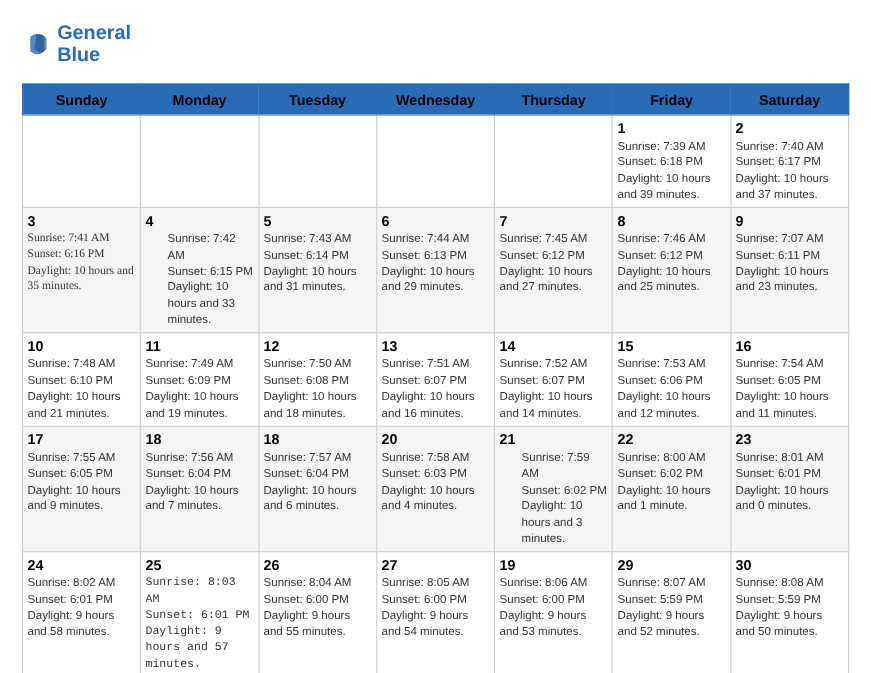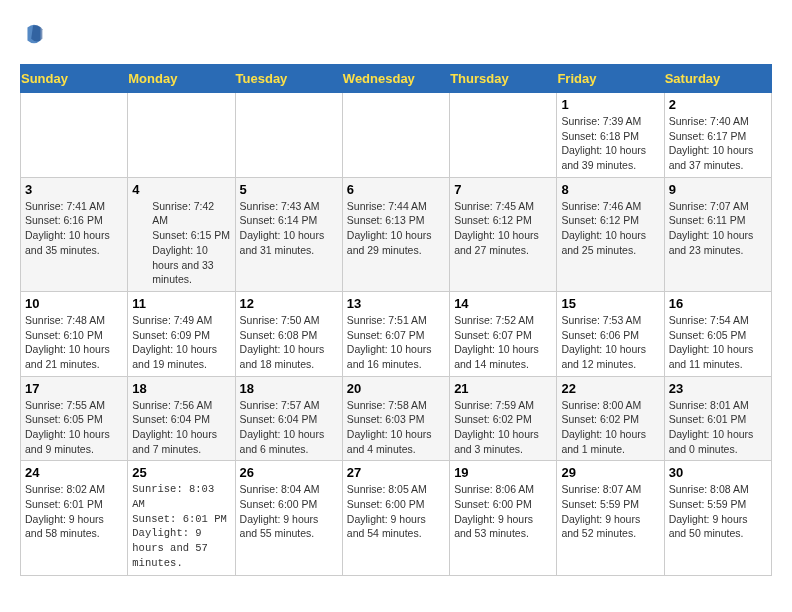--- a/index.html
+++ b/index.html
@@ -47,23 +47,23 @@
       font-size: 16px;
       color: #555;
     }
     table {
       width: 100%;
       border-collapse: collapse;
       font-size: 11px;
     }
     thead th {
       background-color: #2a6bb5;
-      color: #fde047;
+      color: #000000;
       padding: 6px 0;
-      text-align: left;
+      text-align: center;
       font-size: 13px;
       font-weight: bold;
       border: 1px solid #2a6bb5;
     }
     tbody td {
       border: 1px solid #ccc;
       vertical-align: top;
       padding: 4px;
       min-height: 80px;
       height: 80px;
@@ -92,20 +92,24 @@
   </style>
 </head>
 <body>
 
 <div class="header">
   <div class="logo">
     <svg class="logo-icon" viewBox="0 0 30 30" xmlns="http://www.w3.org/2000/svg">
       <path d="M8 8 Q15 2 22 8 L22 22 Q15 28 8 22 Z" fill="#2a6bb5" opacity="0.8"></path>
       <path d="M14 6 Q20 4 24 10 L24 20 Q18 26 12 20 Z" fill="#1a4a8a" opacity="0.6"></path>
     </svg>
+    <div class="logo-text">
+      <div><span>General</span></div>
+      <div style="color:#2a6bb5">Blue</div>
+    </div>
   </div>
   <div class="title-block">
     <div class="month-title"></div>
     <div class="subtitle"></div>
   </div>
 </div>
 
 <table>
   <thead>
     <tr>
@@ -134,21 +138,21 @@
         <td>
           <span class="day-num">2</span>
           <div class="day-info" style="white-space: pre-line;">Sunrise: 7:40 AM
 Sunset: 6:17 PM
 Daylight: 10 hours and 37 minutes.</div>
         </td>
       </tr>
       <tr>
         <td>
           <span class="day-num">3</span>
-          <div class="day-info" style="white-space: pre-line;">Sunrise: 7:41 AM
+          <div class="day-info" style="white-space: pre-line; font-family: Liberation Serif, serif;">Sunrise: 7:41 AM
 Sunset: 6:16 PM
 Daylight: 10 hours and 35 minutes.</div>
         </td>
         <td>
           <span class="day-num">4</span>
           <div class="day-info" style="white-space: pre-line; margin-left: 20px;">Sunrise: 7:42 AM
 Sunset: 6:15 PM
 Daylight: 10 hours and 33 minutes.</div>
         </td>
         <td>
@@ -246,21 +250,21 @@
 Daylight: 10 hours and 6 minutes.</div>
         </td>
         <td>
           <span class="day-num">20</span>
           <div class="day-info" style="white-space: pre-line;">Sunrise: 7:58 AM
 Sunset: 6:03 PM
 Daylight: 10 hours and 4 minutes.</div>
         </td>
         <td>
           <span class="day-num">21</span>
-          <div class="day-info" style="white-space: pre-line;">Sunrise: 7:59 AM
+          <div class="day-info" style="white-space: pre-line; margin-left: 20px;">Sunrise: 7:59 AM
 Sunset: 6:02 PM
 Daylight: 10 hours and 3 minutes.</div>
         </td>
         <td>
           <span class="day-num">22</span>
           <div class="day-info" style="white-space: pre-line;">Sunrise: 8:00 AM
 Sunset: 6:02 PM
 Daylight: 10 hours and 1 minute.</div>
         </td>
         <td>

